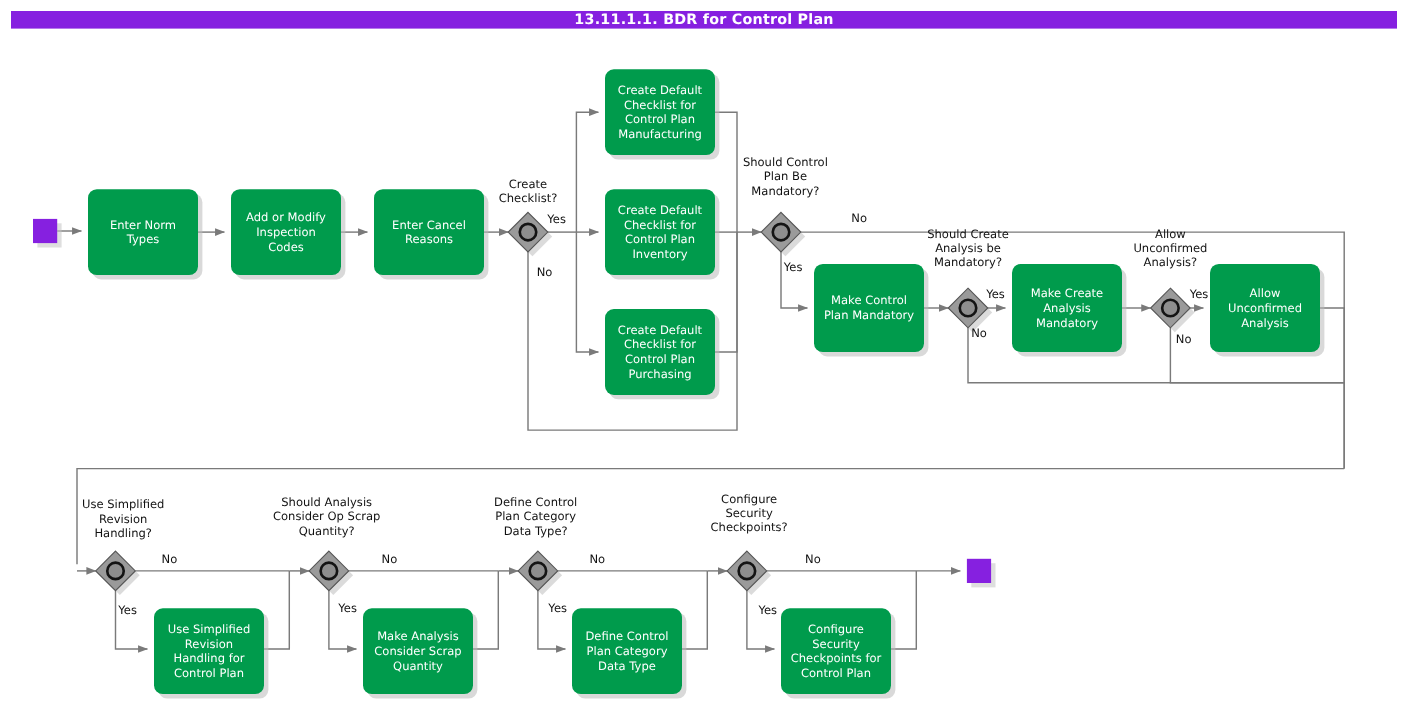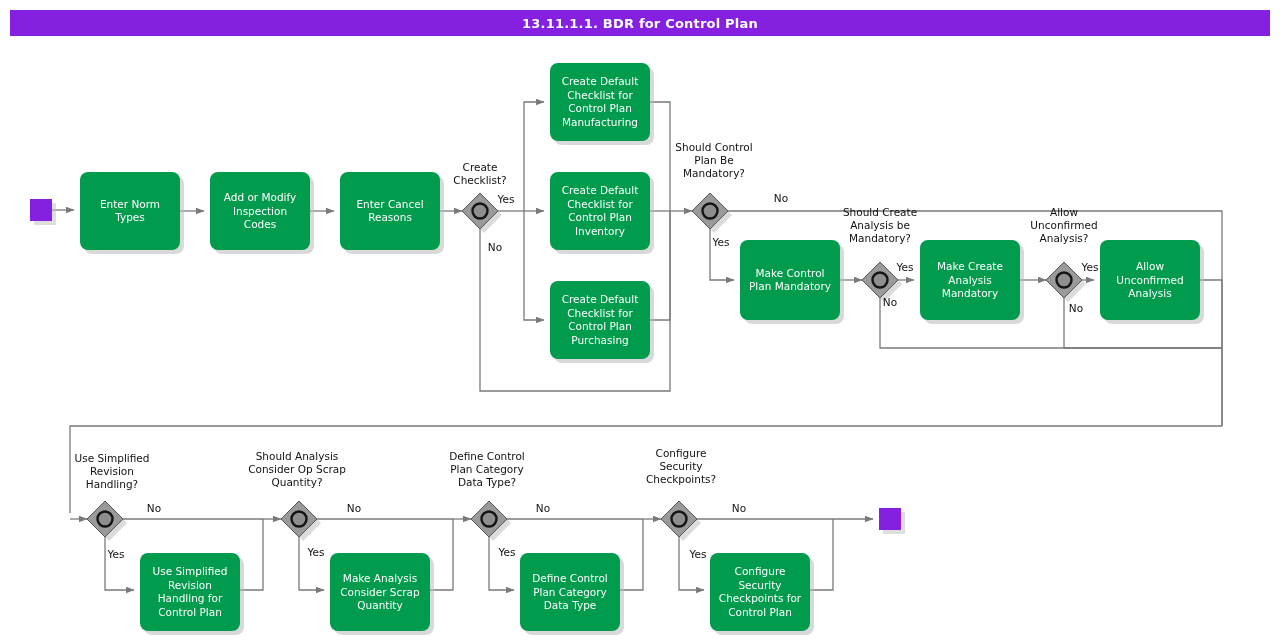--- a/index.html
+++ b/index.html
@@ -1,19 +1,19 @@
 <!DOCTYPE html>
 <html><head>
 <meta charset="utf-8">
 <style>
   html,body{margin:0;padding:0;background:#ffffff;}
   body{width:1280px;height:640px;font-family:"DejaVu Sans","Liberation Sans",sans-serif;overflow:hidden;}
   #canvas{position:relative;width:1280px;height:640px;}
   .titlebar{
-    position:absolute;left:10px;top:10px;width:1260px;height:26px;
+    position:absolute;left:10px;top:10px;width:1260px;height:16px;
     background:#8620e0;color:#ffffff;font-size:13px;font-weight:bold;
     display:flex;align-items:center;justify-content:center;letter-spacing:.2px;
   }
   svg.diagram{position:absolute;left:0;top:0;width:1280px;height:640px;}
   .task rect.body{fill:#009b4c;stroke:none;}
   .task rect.shadow{fill:#b9b9b9;opacity:.55;}
   .task text{fill:#ffffff;font-family:"DejaVu Sans","Liberation Sans",sans-serif;font-size:10.5px;text-anchor:middle;}
   .gw .dia{fill:#9a9a9a;stroke:#555555;stroke-width:1;}
   .gw .diashadow{fill:#bdbdbd;opacity:.55;}
   .gw circle.ring{fill:#8e8e8e;stroke:#141414;stroke-width:2.4;}

